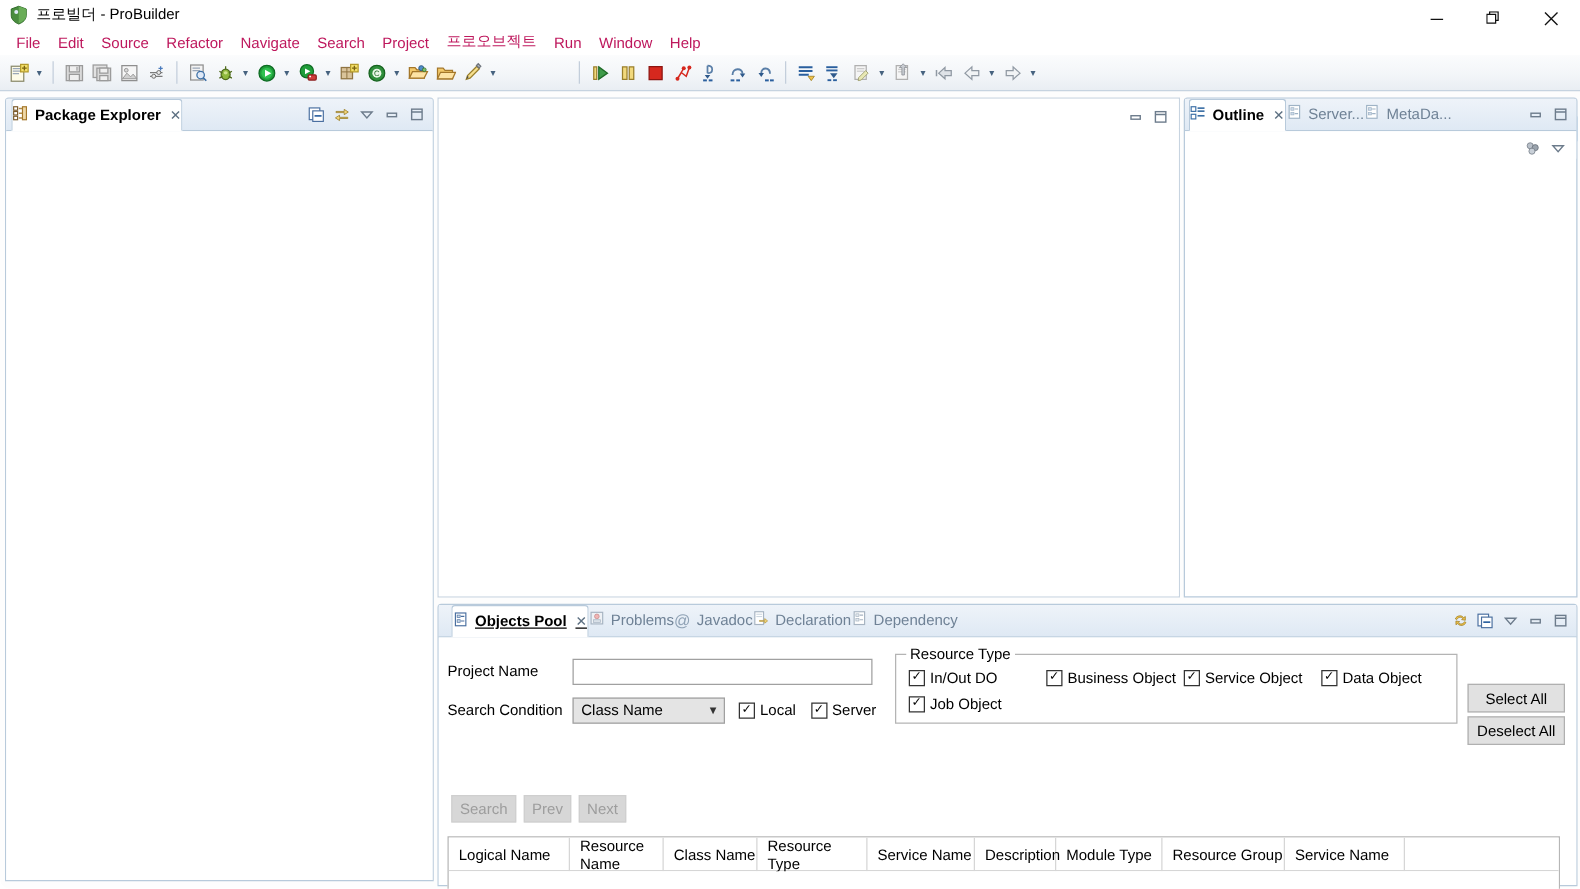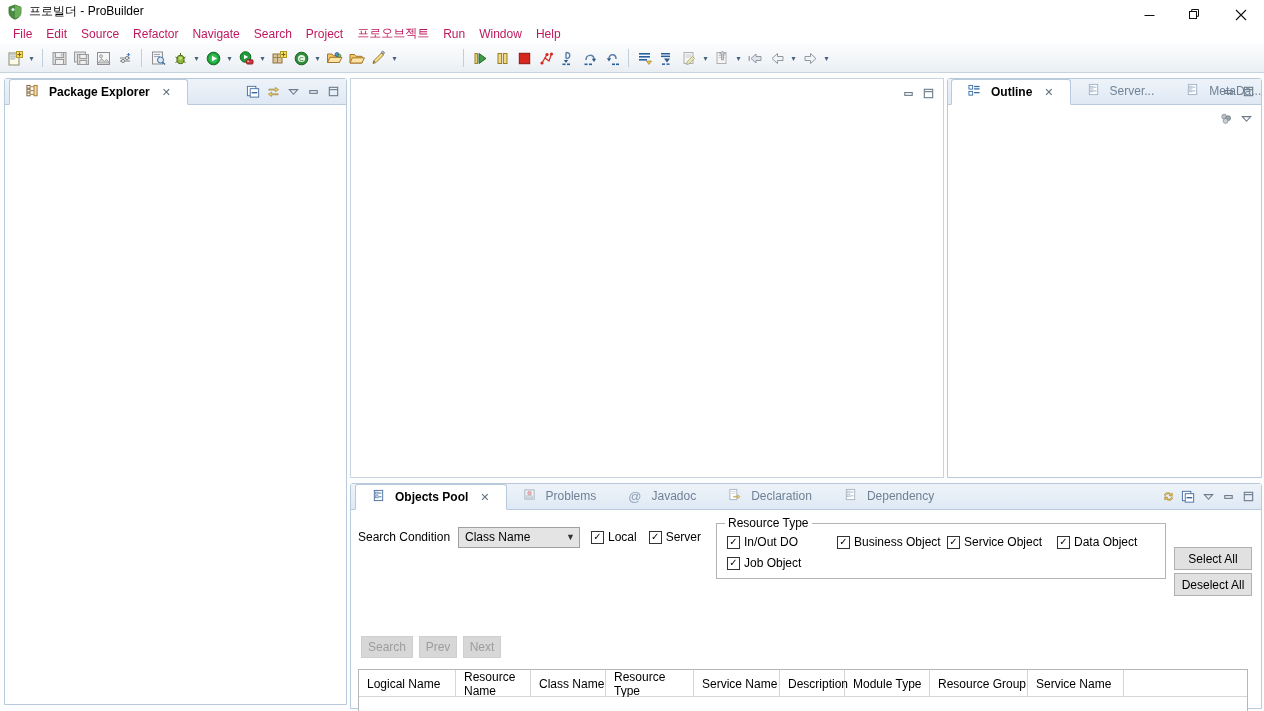--- a/index.html
+++ b/index.html
@@ -76,21 +76,21 @@
 
   
   .panel { position:absolute; background:#fff; }
   .panel-tabs {
     height:26px; display:flex; align-items:flex-end;
     background: linear-gradient(to bottom,#eef3f9 0%, #e3ebf4 100%);
     border-bottom:1px solid #b8cadb;
     position:relative;
   }
   .vtab {
-    height:26px; display:flex; align-items:center; gap:10px; padding:0 16px;
+    height:26px; display:flex; align-items:center; gap:5px; padding:0 0;
     font-size:12px; color:#6f8296; white-space:nowrap;text-align:right;
   }
   .vtab.active {
     background:#ffffff;
     color:#000; font-weight:bold;
     border:1px solid #b8cadb; border-bottom:1px solid #fff;
     border-radius:3px 3px 0 0;
     margin-bottom:-1px;
     height:26px;
   }
@@ -642,21 +642,21 @@
           <svg width="13" height="13" viewBox="0 0 14 14">
               <path d="M2.5 5 h9 L7 10 z" fill="none" stroke="#6d7c8c" stroke-width="1.2"></path>
             </svg>
         </div>
       </div>
     </div>
   </div>
 
   <div class="panel" id="objects-pool">
     <div class="panel-tabs" style="background:linear-gradient(to bottom,#eef3f9,#dfe9f4);">
-      <div class="vtab active" style="margin-left:4px;">
+      <div class="vtab active" style="margin-left:10px;text-decoration:underline;">
         <span>
           <svg width="13" height="13" viewBox="0 0 14 14">
             <rect x="2.5" y="1.5" width="9" height="11" fill="#fff" stroke="#4a6fa0"></rect>
             <rect x="4" y="3.3" width="2.6" height="2.2" fill="#cfdcea" stroke="#4a6fa0" stroke-width="0.6"></rect>
             <rect x="4" y="7.3" width="2.6" height="2.2" fill="#cfdcea" stroke="#4a6fa0" stroke-width="0.6"></rect>
             <path d="M7.2 4.4 h3 M7.2 8.4 h3" stroke="#4a6fa0"></path>
           </svg>
         </span>
         <span>Objects Pool</span>
         <span class="close-x">✕</span>
@@ -727,20 +727,24 @@
               <rect x="2.5" y="2.5" width="9" height="9" fill="none" stroke="#6d7c8c" stroke-width="1.2"></rect>
               <path d="M2.5 5 h9" stroke="#6d7c8c" stroke-width="1.2"></path>
             </svg>
         </div>
       </div>
     </div>
 
     <div class="op-body">
 
       <div style="position:absolute;left:7px;top:15px;width:350px;">
+        <div class="form-row" style="margin-bottom:7px;">
+          <div class="flabel" style="width:100px">Project Name</div>
+          <input class="finput" style="width: 240px;" value="">
+        </div>
         <div class="form-row" style="margin-bottom:7px;">
           <div class="flabel" style="width:100px">Search Condition</div>
           <div class="fselect" style="width:122px">
             <span>Class Name</span>
             <span class="chev">▼</span>
           </div>
           <div class="cb-wrap" style="margin-left:11px">
             <span class="cbox">✓</span>
             <span>Local</span>
           </div>

